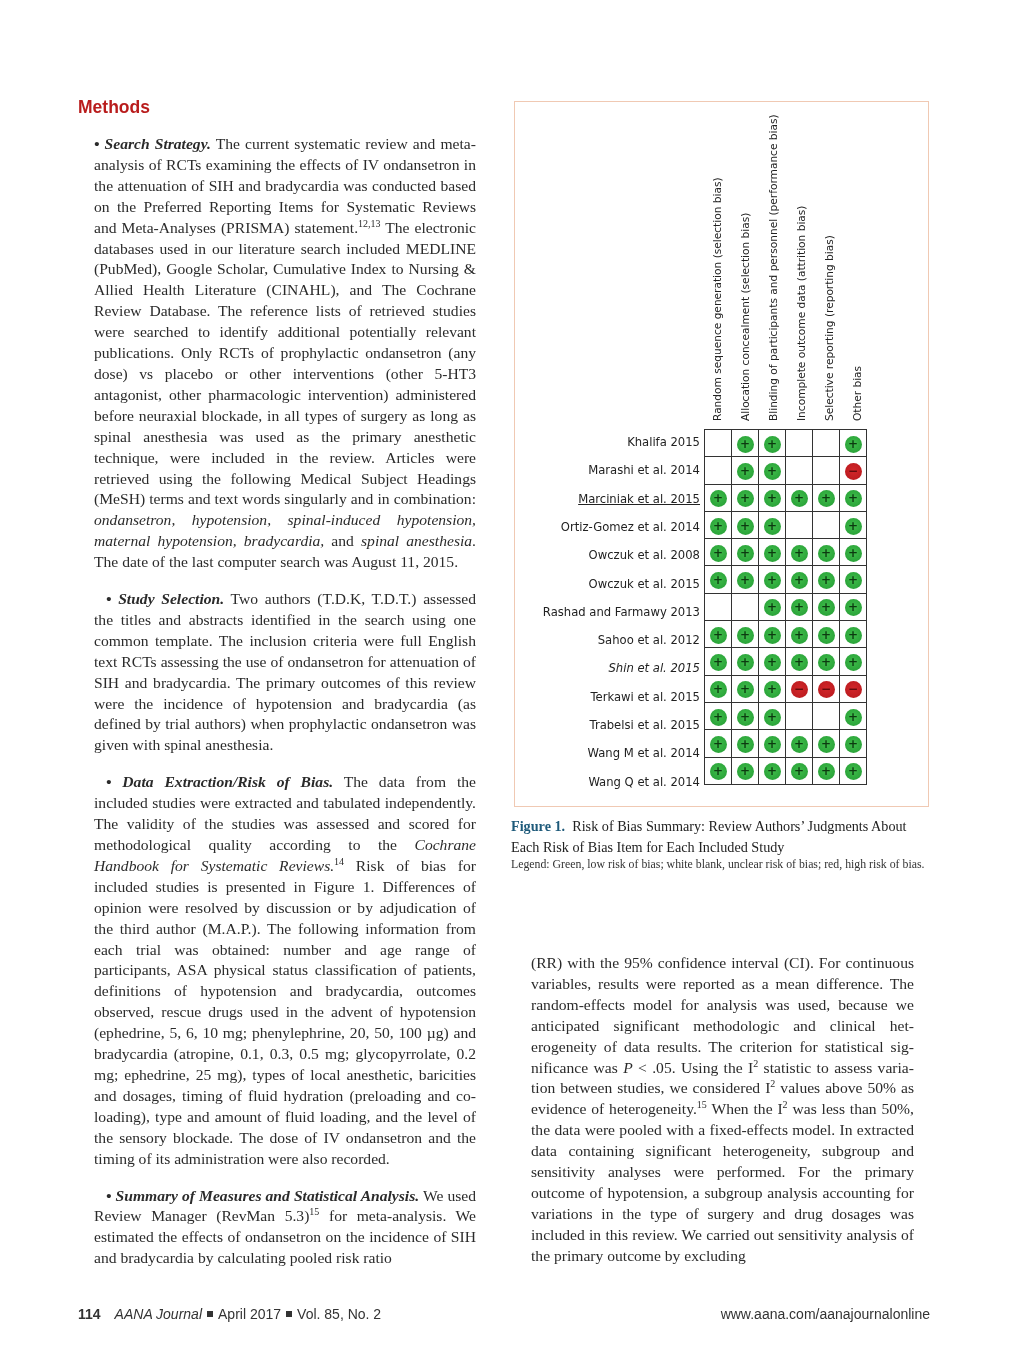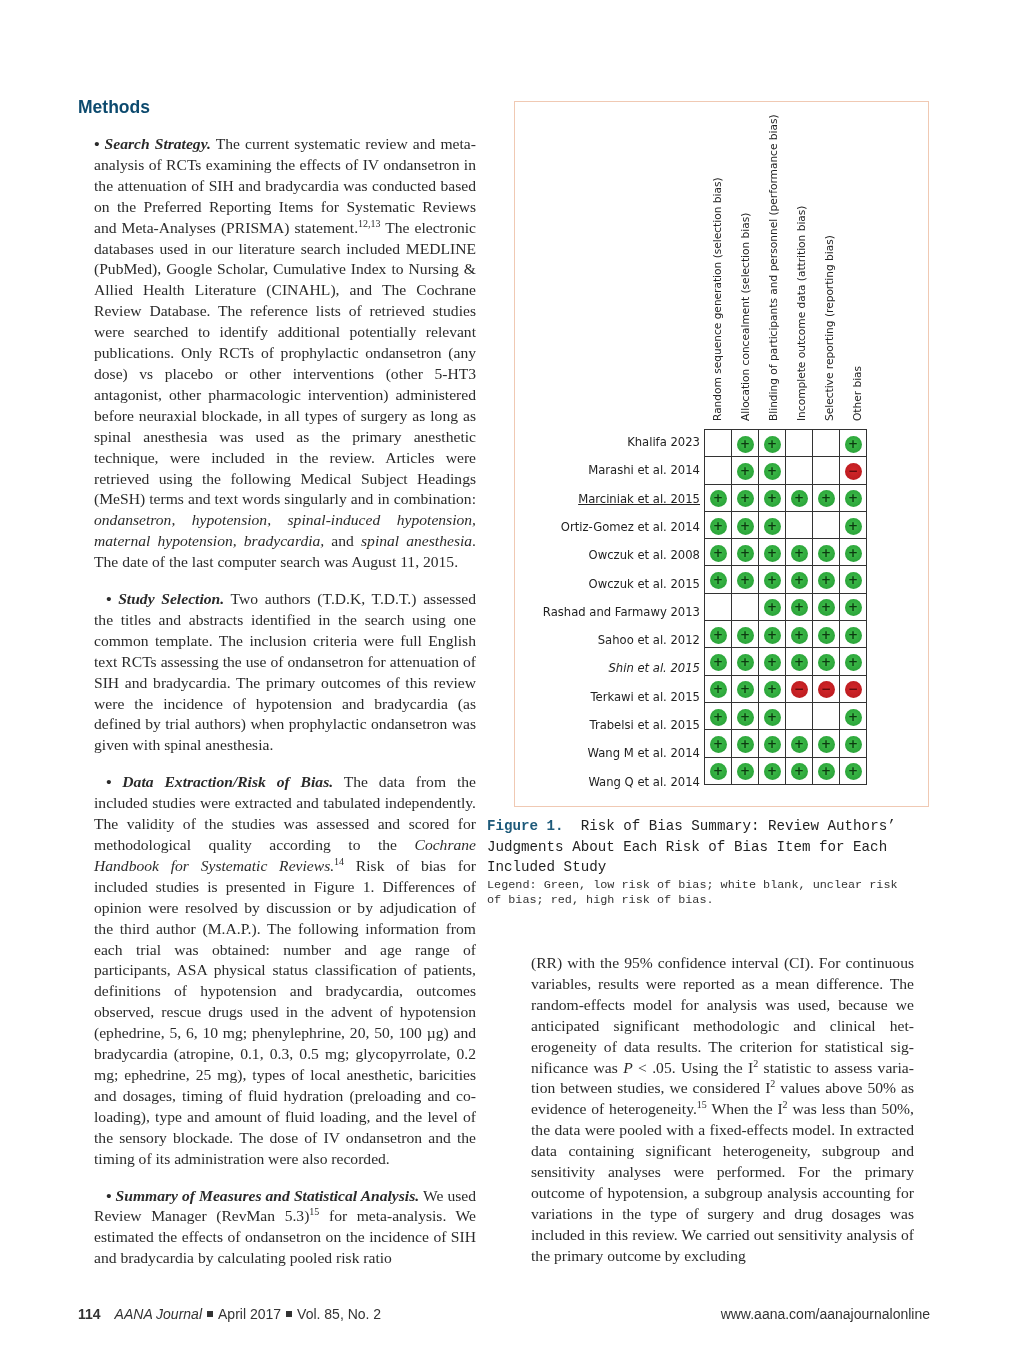--- a/index.html
+++ b/index.html
@@ -1,35 +1,35 @@
 <!DOCTYPE html>
 <html><head>
 <meta charset="utf-8">
 <style>
   html, body { margin:0; padding:0; background:#ffffff; }
   body { width:1024px; height:1370px; position:relative; overflow:hidden; font-family:"Liberation Serif","DejaVu Serif",serif; color:#2b2b2b; }
   .col-left { position:absolute; left:78px; top:96px; width:414px; }
   .col-right { position:absolute; left:515px; top:937px; width:415px; }
-  .heading { font-family:"Liberation Sans","DejaVu Sans",sans-serif; font-weight:bold; color:#0c4a6e; font-size:17.5px; line-height:22px; margin:0 0 1px 0; }
+  .heading { font-family:"Liberation Sans","DejaVu Sans",sans-serif; font-weight:bold; color:#b91c1c; font-size:17.5px; line-height:22px; margin:0 0 1px 0; }
   p.body { margin:16px; font-size:15.6px; line-height:20.9px; text-align:justify; hyphens:manual; }
   p.indent { text-indent:12px; }
   .bi { font-weight:bold; font-style:italic; }
   .it { font-style:italic; }
   sup { font-size:10px; line-height:0; vertical-align:6px; }
 
   .figure-frame { position:absolute; left:514px; top:101px; width:415px; height:706px; border:1px solid #f0c9b3; box-sizing:border-box; }
   .col-header { position:absolute; font-family:"DejaVu Sans","Liberation Sans",sans-serif; font-size:10.6px; color:#222; white-space:nowrap; transform-origin:0 0; transform:rotate(-90deg); }
   .study-label { position:absolute; right:calc(1024px - 700px); font-family:"DejaVu Sans","Liberation Sans",sans-serif; font-size:11.6px; color:#222; white-space:nowrap; text-align:right; }
   .grid { position:absolute; left:704px; top:429px; border-collapse:collapse; }
   .grid td { width:27px; height:27.3px; border:1.3px solid #333; padding:0; text-align:center; vertical-align:middle; box-sizing:border-box; }
   .dot { display:inline-block; width:17px; height:17px; border-radius:50%; font-family:"DejaVu Sans",sans-serif; font-size:12px; line-height:17px; font-weight:bold; color:#0c3a10; }
   .dot.low { background:radial-gradient(circle at 50% 45%, #3fbd4a 0%, #2aa339 75%, #22922f 100%); }
   .dot.high { background:radial-gradient(circle at 50% 45%, #d2272a 0%, #bd1c20 75%, #a8181b 100%); color:#5a0a0b; }
 
-  .caption { position:absolute; left:487px; top:816px; width:415px; font-family:Liberation Mono, monospace; }
+  .caption { position:absolute; left:511px; top:816px; width:415px; font-family:Liberation Serif, serif; }
   .caption .cap-title { font-size:14.2px; line-height:20.5px; color:#222; margin:0; }
   .caption .fig-label { color:#1e5a7a; font-weight:bold; }
   .caption .legend { font-size:11.8px; line-height:15.5px; color:#333; margin:0; }
 
   .footer { position:absolute; top:1306px; left:78px; width:852px; font-family:"Liberation Sans","DejaVu Sans",sans-serif; font-size:14px; color:#333; }
   .footer .page-num { font-weight:bold; margin-right:14px;text-align:right; }
   .footer .sq { display:inline-block; width:6px; height:6px; background:#333; margin:0 5px 2px 5px; vertical-align:middle; }
   .footer .url { position:absolute; right:0; top:0; }
 </style>
 </head>
@@ -46,21 +46,21 @@
 <div class="figure-frame"></div>
 <div id="col-headers">
     <span class="col-header" style="left: 711px; top: 421px;">Random sequence generation (selection bias)</span>
     <span class="col-header" style="left: 739px; top: 421px;">Allocation concealment (selection bias)</span>
     <span class="col-header" style="left: 767px; top: 421px;">Blinding of participants and personnel (performance bias)</span>
     <span class="col-header" style="left: 795px; top: 421px;">Incomplete outcome data (attrition bias)</span>
     <span class="col-header" style="left: 823px; top: 421px;">Selective reporting (reporting bias)</span>
     <span class="col-header" style="left: 851px; top: 421px;">Other bias</span>
   </div>
 <div id="study-labels">
-    <span class="study-label" style="top: 435px;">Khalifa 2023</span>
+    <span class="study-label" style="top: 435px;">Khalifa 2015</span>
     <span class="study-label" style="top: 463.3px; text-align: center;">Marashi et al. 2014</span>
     <span class="study-label" style="top: 491.6px; text-decoration: underline;">Marciniak et al. 2015</span>
     <span class="study-label" style="top: 519.9px; margin-left: 15px;">Ortiz-Gomez et al. 2014</span>
     <span class="study-label" style="top: 548.2px;">Owczuk et al. 2008</span>
     <span class="study-label" style="top: 576.5px;">Owczuk et al. 2015</span>
     <span class="study-label" style="top: 604.8px; padding-left: 24px;">Rashad and Farmawy 2013</span>
     <span class="study-label" style="top: 633.1px;">Sahoo et al. 2012</span>
     <span class="study-label" style="top: 661.4px; font-style: italic;">Shin et al. 2015</span>
     <span class="study-label" style="top: 689.7px;">Terkawi et al. 2015</span>
     <span class="study-label" style="top: 718px;">Trabelsi et al. 2015</span>

